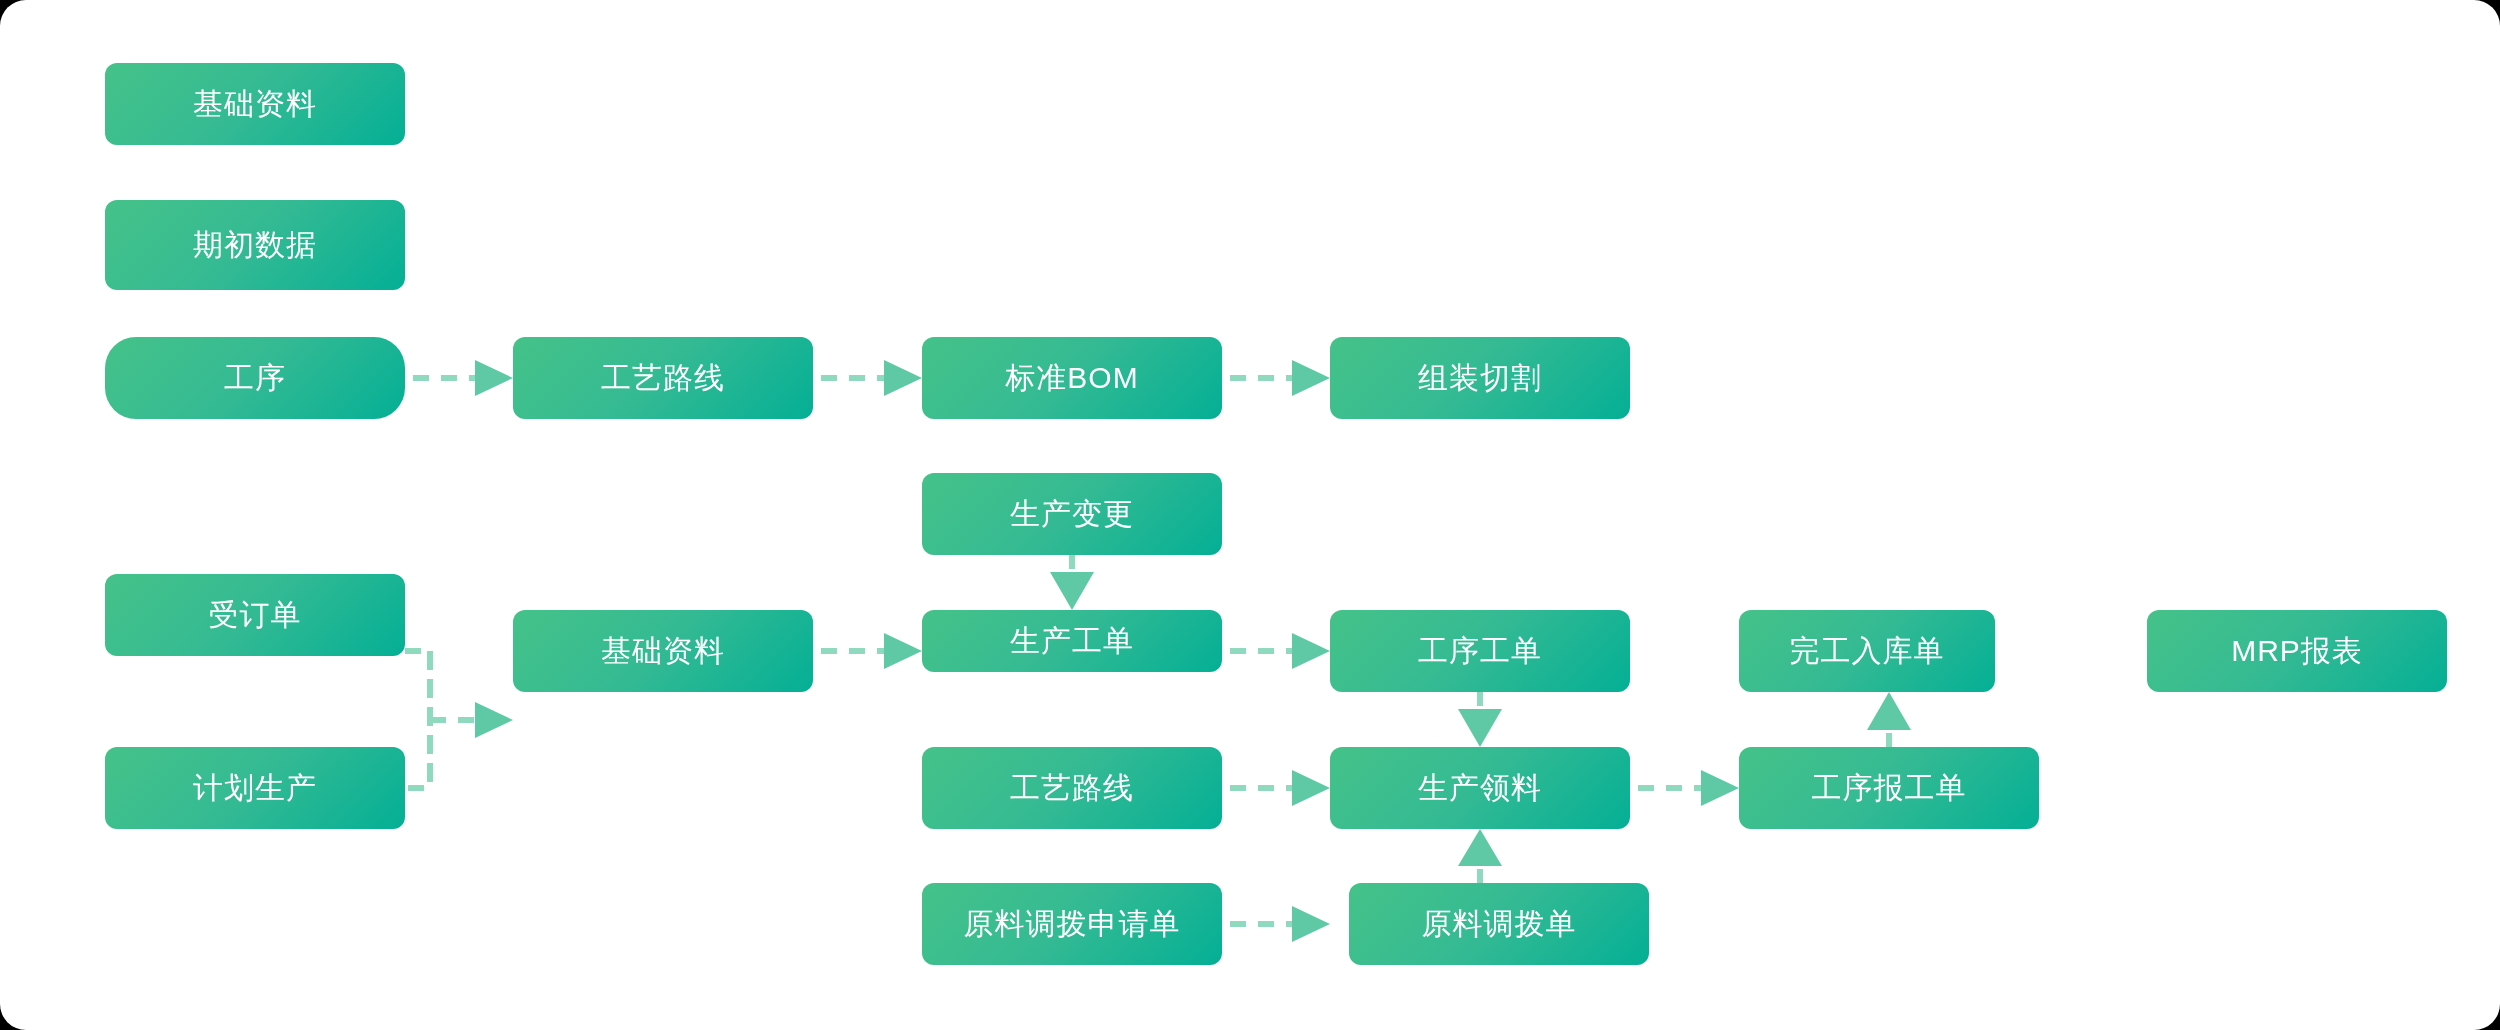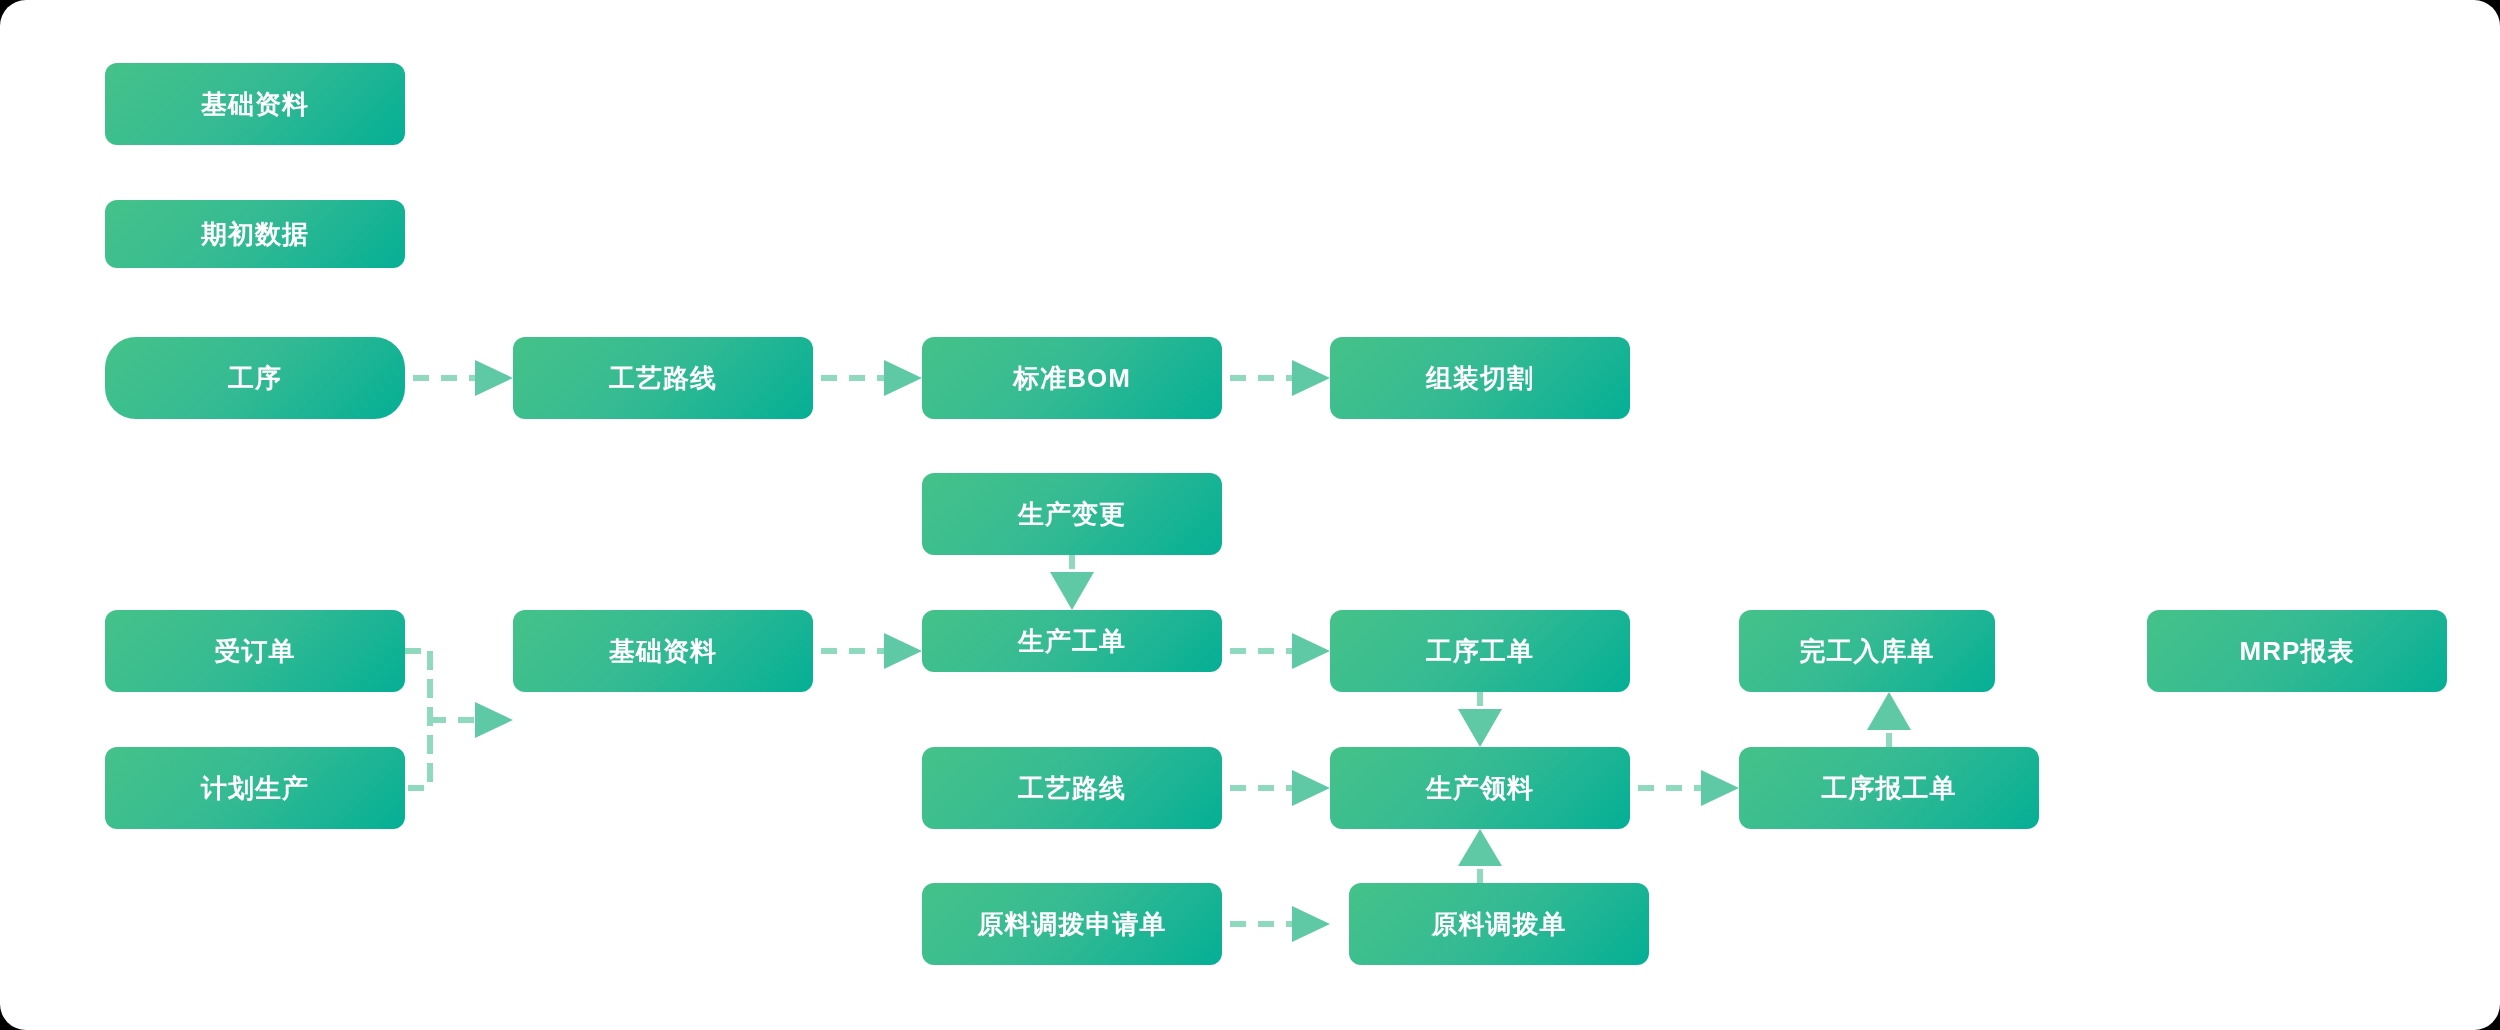--- a/index.html
+++ b/index.html
@@ -31,22 +31,22 @@
     pointer-events: none;
   }
   .node {
     position: absolute;
     display: flex;
     align-items: center;
     justify-content: center;
     border-radius: 12px;
     background: linear-gradient(135deg, #45C289 0%, #34BA93 48%, #04AF95 100%);
     color: #ffffff;
-    font-size: 26px;
-    font-weight: 700;
+    font-size: 30px;
+    font-weight: 400;
     letter-spacing: 1px;
     line-height: 1;
     box-sizing: border-box;
     text-align: center;
     white-space: nowrap;
     user-select: none;
   }
   .node-label {
     pointer-events: none;
   }
@@ -128,39 +128,39 @@
     <g>
       <line x1="1480" y1="883" x2="1480" y2="863" stroke="#8FD9BE" stroke-width="6" stroke-dasharray="14 11"></line>
       <path d="M1458,866 L1502,866 L1480,829 Z" fill="#5FC9A6"></path>
     </g>
   </svg>
 
   <div id="nodes-root">
       <div class="node" id="n-jichuziliao-top" style="left: 105px; top: 63px; width: 300px; height: 82px;">
         <span class="node-label">基础资料</span>
       </div>
-      <div class="node" id="n-qichushuju" style="left: 105px; top: 200px; width: 300px; height: 68px;">
+      <div class="node" id="n-qichushuju" style="left: 105px; top: 200px; width: 300px; height: 90px;">
         <span class="node-label">期初数据</span>
       </div>
       <div class="node" id="n-gongxu" style="left: 105px; top: 337px; width: 300px; height: 82px; border-radius: 31px;">
         <span class="node-label">工序</span>
       </div>
       <div class="node" id="n-gongyiluxian" style="left: 513px; top: 337px; width: 300px; height: 82px;">
         <span class="node-label">工艺路线</span>
       </div>
       <div class="node" id="n-biaozhunbom" style="left: 922px; top: 337px; width: 300px; height: 82px;">
         <span class="node-label">标准BOM</span>
       </div>
       <div class="node" id="n-zuzhuangqiege" style="left: 1330px; top: 337px; width: 300px; height: 82px;">
         <span class="node-label">组装切割</span>
       </div>
       <div class="node" id="n-shengchanbiangeng" style="left: 922px; top: 473px; width: 300px; height: 82px;">
         <span class="node-label">生产变更</span>
       </div>
-      <div class="node" id="n-shoudingdan" style="left: 105px; top: 610px; width: 300px; height: 82px;">
+      <div class="node" id="n-shoudingdan" style="left: 105px; top: 574px; width: 300px; height: 82px;">
         <span class="node-label">受订单</span>
       </div>
       <div class="node" id="n-jihuashengchan" style="left: 105px; top: 747px; width: 300px; height: 82px;">
         <span class="node-label">计划生产</span>
       </div>
       <div class="node" id="n-jichuziliao-mid" style="left: 513px; top: 610px; width: 300px; height: 82px;">
         <span class="node-label">基础资料</span>
       </div>
       <div class="node" id="n-shengchangongdan" style="left: 922px; top: 610px; width: 300px; height: 62px;">
         <span class="node-label">生产工单</span>

